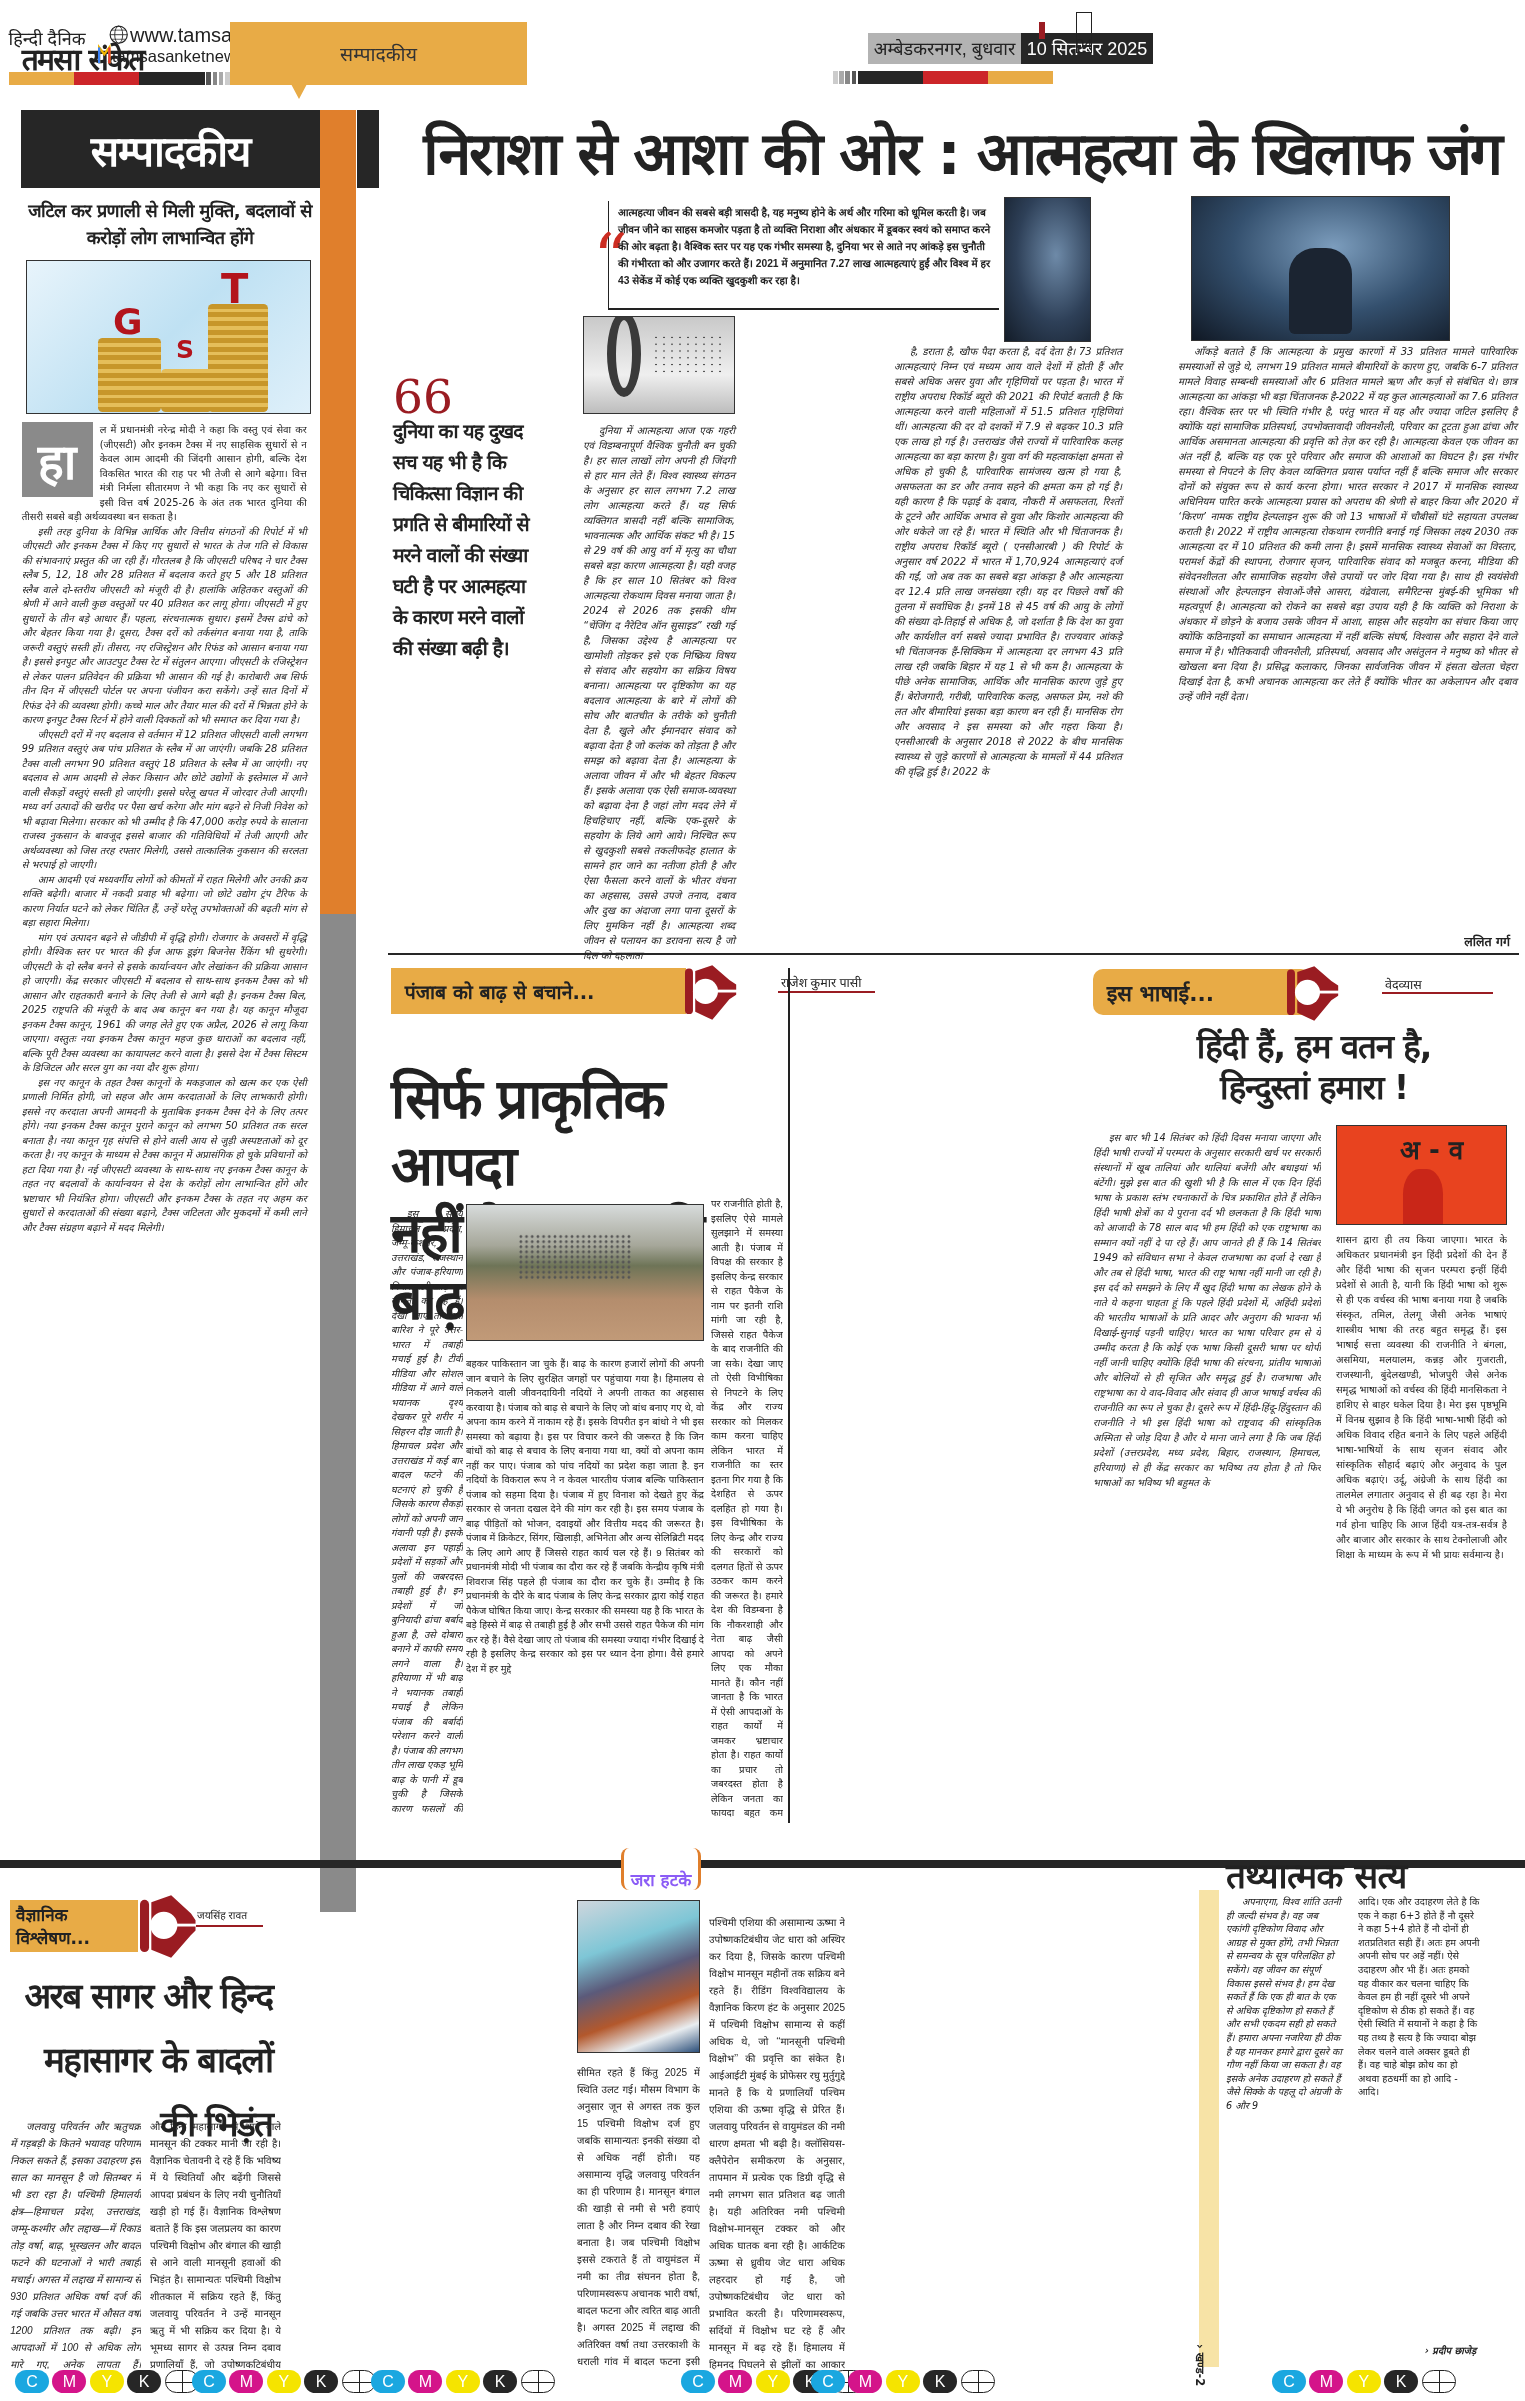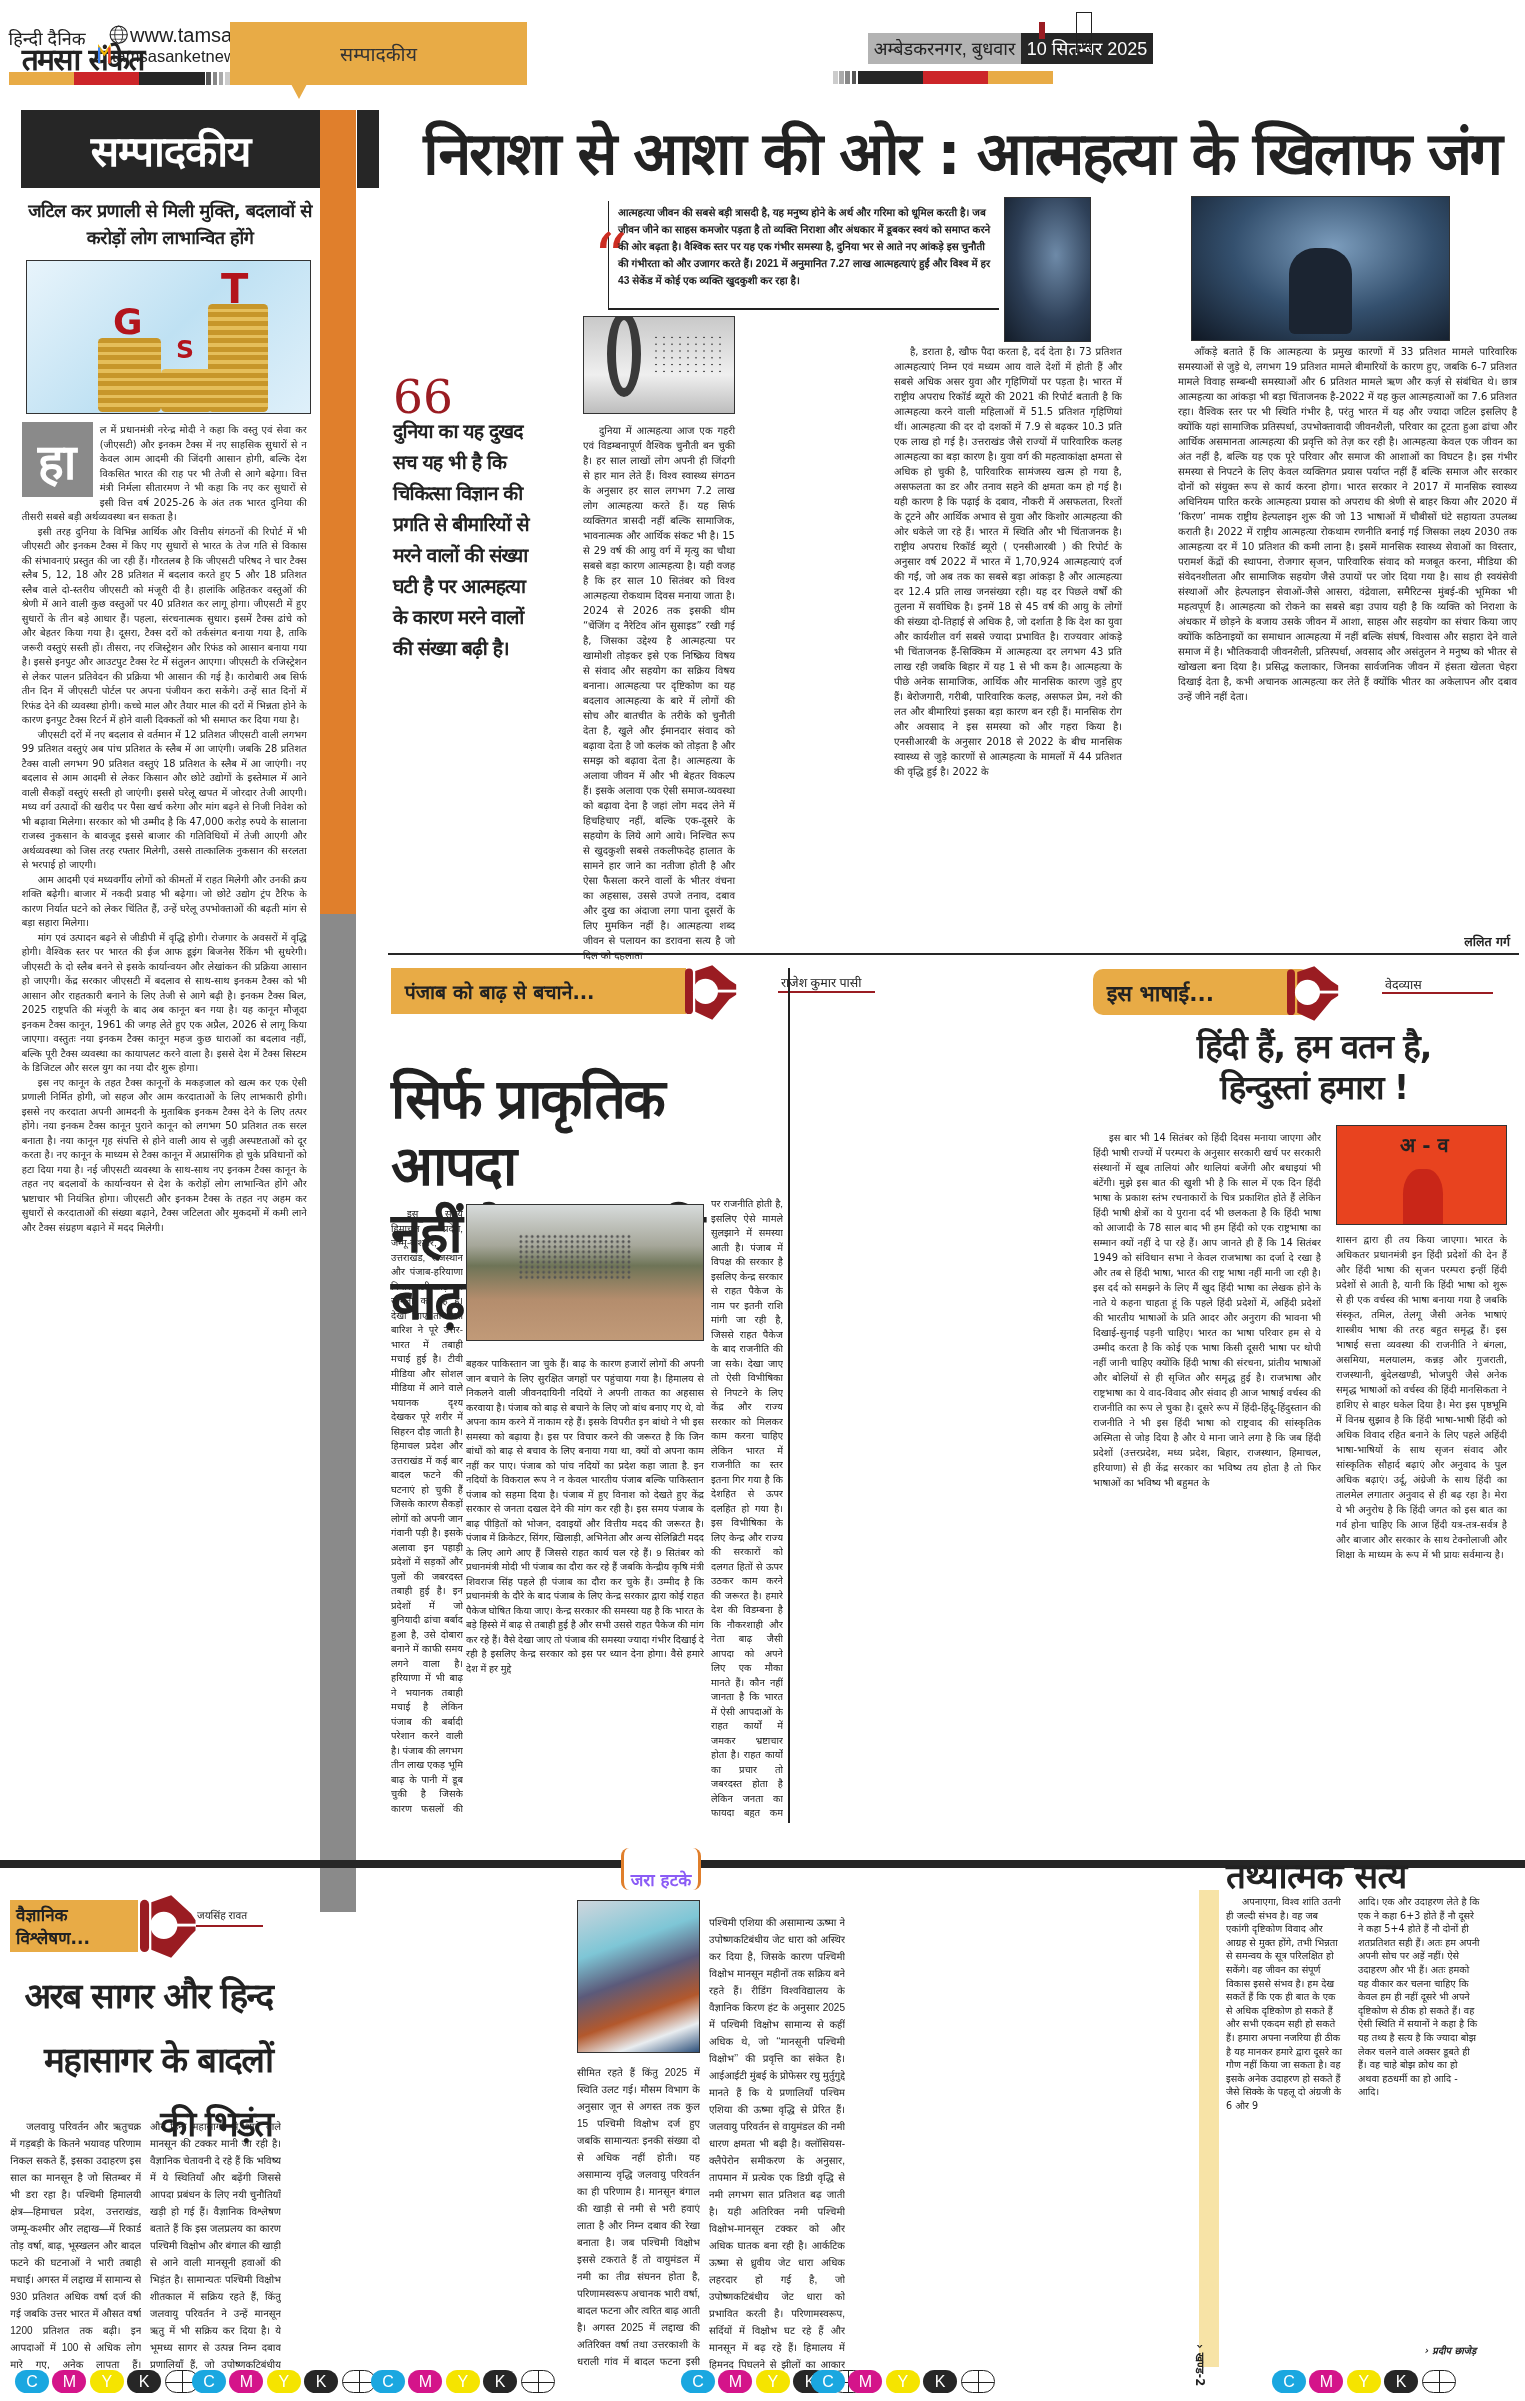--- a/index.html
+++ b/index.html
@@ -13,21 +13,21 @@
   .pen { position: absolute; }
   .byline { font-family: "Liberation Sans", sans-serif; font-size: 12.5px; color: #222; }
   .byline-rule { height: 1.7px; background: #9a1c22; }
   .rule-h { background: #262626; }
   .img-box { border: 1.7px solid #333; overflow: hidden; }
   .cmyk { display: flex; gap: 3.4px; align-items: center; }
   .cmyk span { width: 34px; height: 23px; border-radius: 11.4px; display: flex; align-items: center; justify-content: center; font-family: "Liberation Sans", sans-serif; font-size: 16px; color: #fff; }
   .reg { width: 34px; height: 23px; border: 1.7px solid #222; border-radius: 11.4px; position: relative; }
   .reg::before { content: ""; position: absolute; left: 50%; top: 0; bottom: 0; width: 1.1px; background: #222; }
   .reg::after { content: ""; position: absolute; top: 50%; left: 0; right: 0; height: 1.1px; background: #222; }
-  p.indent { text-indent: 16px; }
+  p.indent { text-indent: 16px; font-style: italic; }
 </style>
 </head>
 <body>
 
 <header>
   <div class="abs" style="left:8.6px;top:26px;font-family:'Liberation Sans',sans-serif;font-size:18px;color:#222;text-align:right;">हिन्दी दैनिक</div>
   <div class="abs" style="left:21.7px;top:38px;font-family:'DejaVu Sans',sans-serif;font-weight:700;font-size:30px;letter-spacing:-1.7px;color:#222;">तमसा संकेत</div>
 
   <div class="abs" style="left:98px;top:44px;width:12.5px;height:20.5px;">
     <svg width="12.5" height="20.5" viewBox="0 0 22 36">
@@ -206,21 +206,21 @@
   <div class="abs byline" style="left:1385px;top:976px;">वेदव्यास</div>
   <div class="abs byline-rule" style="left:1382px;top:992px;width:111px;"></div>
 
   <h2 class="abs headline" style="left:1143px;top:1026px;width:342px;font-size:33px;line-height:41px;letter-spacing:-1.1px;text-align:center;">
     <div>हिंदी हैं, हम वतन है,</div>
     <div>हिन्दुस्तां हमारा !</div>
   </h2>
 
   <div class="abs" style="left:1336px;top:1125px;width:171px;height:100px;background:#e8431f;border:1.1px solid #333;overflow:hidden;">
     <div style="position:absolute;left:66px;top:43px;width:40px;height:63px;background:#c92618;border-radius:40% 40% 0 0;"></div>
-    <span style="position:absolute;left:63px;top:4.6px;font-family:'DejaVu Sans',sans-serif;font-weight:700;font-size:20px;color:#222;">अ - व</span>
+    <span style="position:absolute;left:63px;top:4.6px;font-family:'DejaVu Sans',sans-serif;font-weight:700;font-size:26px;color:#222;">अ - व</span>
   </div>
 
   <div class="abs body-text" style="left:1093px;top:1130px;width:228px;font-size:9.8px;line-height:15px;height:678px;overflow:hidden;">
       <p class="indent">इस बार भी 14 सितंबर को हिंदी दिवस मनाया जाएगा और हिंदी भाषी राज्यों में परम्परा के अनुसार सरकारी खर्च पर सरकारी संस्थानों में खूब तालियां और थालियां बजेंगी और बधाइयां भी बंटेंगी। मुझे इस बात की खुशी भी है कि साल में एक दिन हिंदी भाषा के प्रकाश स्तंभ रचनाकारों के चित्र प्रकाशित होते हैं लेकिन हिंदी भाषी क्षेत्रों का ये पुराना दर्द भी छलकता है कि हिंदी भाषा को आजादी के 78 साल बाद भी हम हिंदी को एक राष्ट्रभाषा का सम्मान क्यों नहीं दे पा रहे हैं। आप जानते ही हैं कि 14 सितंबर 1949 को संविधान सभा ने केवल राजभाषा का दर्जा दे रखा है और तब से हिंदी भाषा, भारत की राष्ट्र भाषा नहीं मानी जा रही है। इस दर्द को समझने के लिए मैं खुद हिंदी भाषा का लेखक होने के नाते ये कहना चाहता हूं कि पहले हिंदी प्रदेशों में, अहिंदी प्रदेशों की भारतीय भाषाओं के प्रति आदर और अनुराग की भावना भी दिखाई-सुनाई पड़नी चाहिए। भारत का भाषा परिवार हम से ये उम्मीद करता है कि कोई एक भाषा किसी दूसरी भाषा पर थोपी नहीं जानी चाहिए क्योंकि हिंदी भाषा की संरचना, प्रांतीय भाषाओं और बोलियों से ही सृजित और समृद्ध हुई है। राजभाषा और राष्ट्रभाषा का ये वाद-विवाद और संवाद ही आज भाषाई वर्चस्व की राजनीति का रूप ले चुका है। दूसरे रूप में हिंदी-हिंदू-हिंदुस्तान की राजनीति ने भी इस हिंदी भाषा को राष्ट्रवाद की सांस्कृतिक अस्मिता से जोड़ दिया है और ये माना जाने लगा है कि जब हिंदी प्रदेशों (उत्तरप्रदेश, मध्य प्रदेश, बिहार, राजस्थान, हिमाचल, हरियाणा) से ही केंद्र सरकार का भविष्य तय होता है तो फिर भाषाओं का भविष्य भी बहुमत के</p>
     </div>
   <div class="abs body-text" style="left:1336px;top:1232px;width:171px;font-size:9.8px;line-height:15px;height:576px;overflow:hidden;">
       <p>शासन द्वारा ही तय किया जाएगा। भारत के अधिकतर प्रधानमंत्री इन हिंदी प्रदेशों की देन हैं और हिंदी भाषा की सृजन परम्परा इन्हीं हिंदी प्रदेशों से आती है, यानी कि हिंदी भाषा को शुरू से ही एक वर्चस्व की भाषा बनाया गया है जबकि संस्कृत, तमिल, तेलगू जैसी अनेक भाषाएं शास्त्रीय भाषा की तरह बहुत समृद्ध हैं। इस भाषाई सत्ता व्यवस्था की राजनीति ने बंगला, असमिया, मलयालम, कन्नड़ और गुजराती, राजस्थानी, बुंदेलखण्डी, भोजपुरी जैसे अनेक समृद्ध भाषाओं को वर्चस्व की हिंदी मानसिकता ने हाशिए से बाहर धकेल दिया है। मेरा इस पृष्ठभूमि में विनम्र सुझाव है कि हिंदी भाषा-भाषी हिंदी को अधिक विवाद रहित बनाने के लिए पहले अहिंदी भाषा-भाषियों के साथ सृजन संवाद और सांस्कृतिक सौहार्द बढ़ाएं और अनुवाद के पुल अधिक बढ़ाएं। उर्दू, अंग्रेजी के साथ हिंदी का तालमेल लगातार अनुवाद से ही बढ़ रहा है। मेरा ये भी अनुरोध है कि हिंदी जगत को इस बात का गर्व होना चाहिए कि आज हिंदी यत्र-तत्र-सर्वत्र है और बाजार और सरकार के साथ टेक्नोलाजी और शिक्षा के माध्यम के रूप में भी प्रायः सर्वमान्य है।</p>
     </div>
 </section>
 

